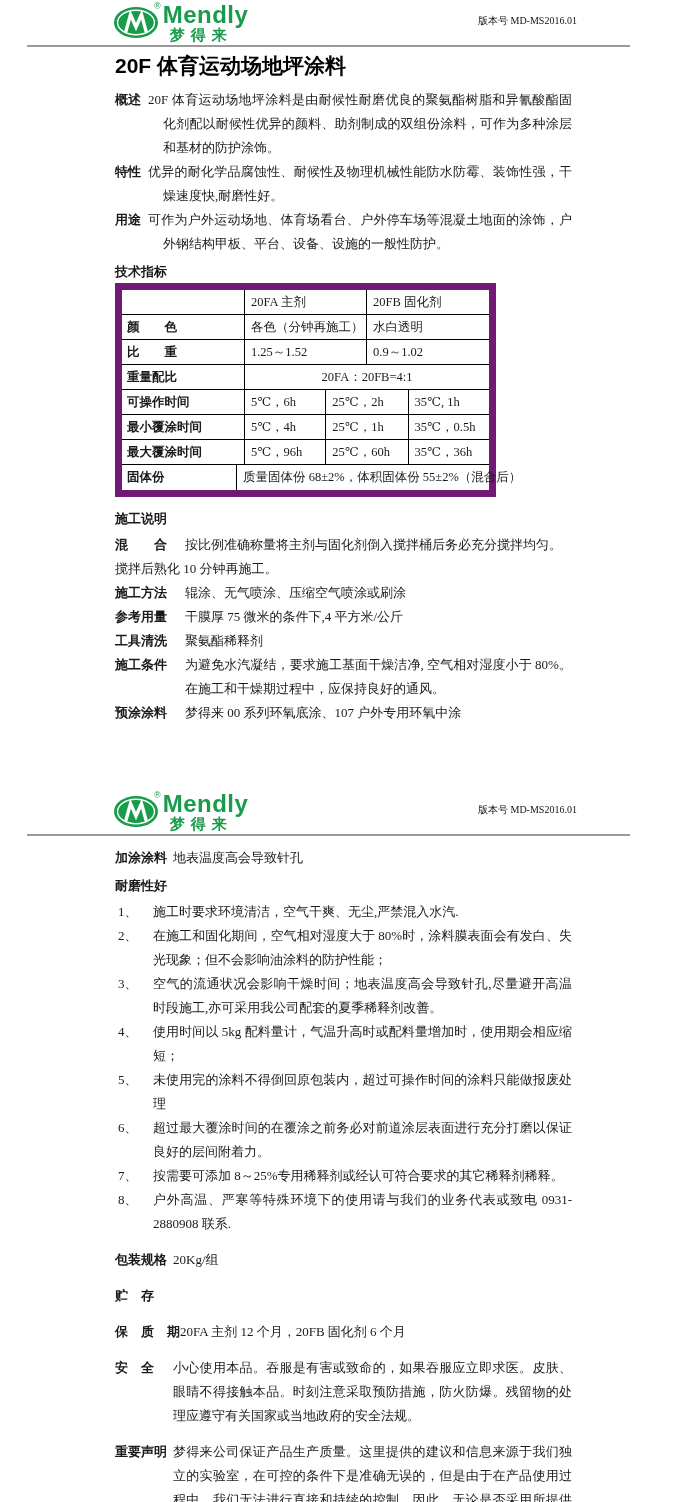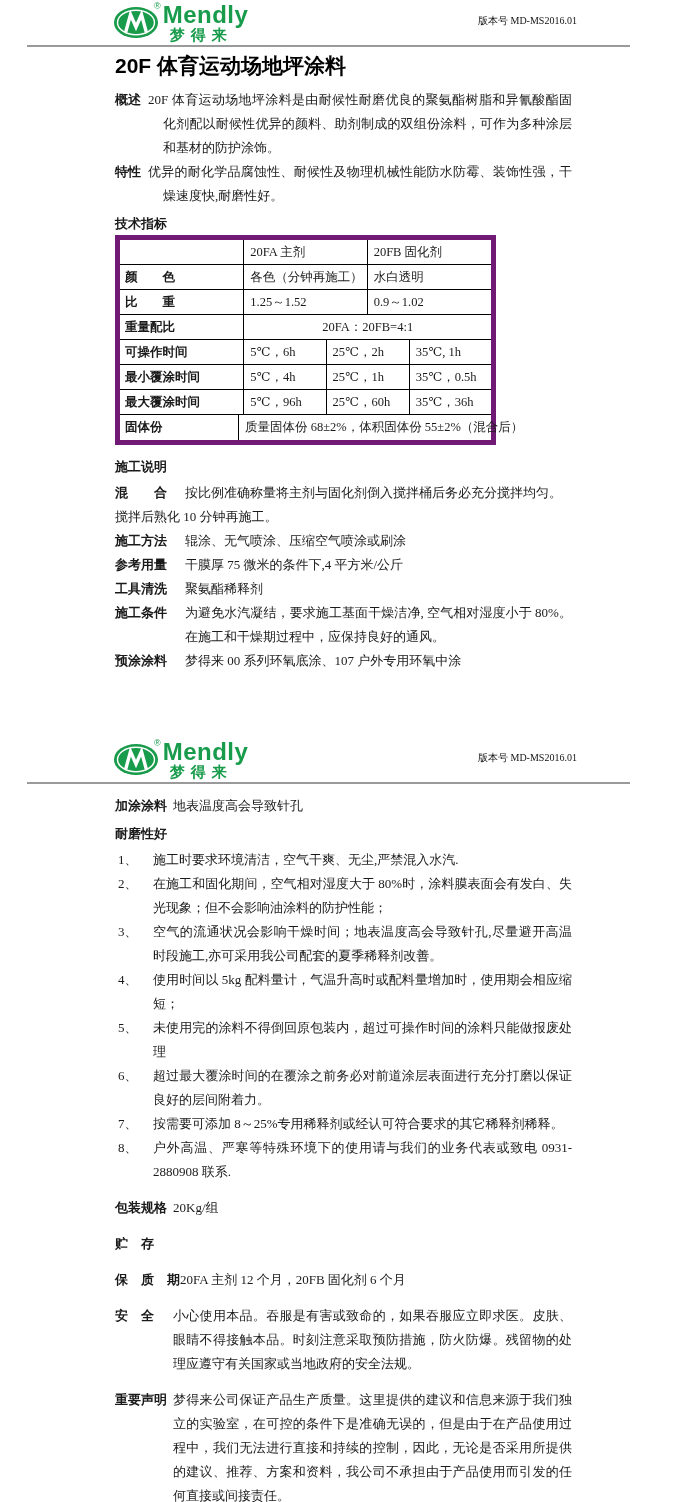--- a/index.html
+++ b/index.html
@@ -24,21 +24,21 @@
   .title{margin:5px 0 0 115px;font-family:"Liberation Sans","DejaVu Sans",sans-serif;
          font-weight:bold;font-size:21px;line-height:28px;color:#000;}
   .paras{margin:8px 0 0 115px;width:457px;}
   .para{position:relative;margin:0;padding-left:48px;text-indent:-15px;text-align:justify;}
   .plabel{position:absolute;left:0;top:0;text-indent:0;font-family:"Liberation Sans","DejaVu Sans",sans-serif;font-weight:bold;white-space:nowrap;}
   .sechead{margin:6px 0 0 115px;font-family:"Liberation Sans","DejaVu Sans",sans-serif;
            font-weight:bold;font-size:13px;line-height:20px;}
   .sechead.gap{margin-top:12px;}
 
   
-  .ttable{margin:1px 0 0 115px;width:381px;border:5px solid #701a75;box-sizing:border-box;}
+  .ttable{margin:1px 0 0 115px;width:381px;border:7px solid #701a75;box-sizing:border-box;}
   .trow{display:flex;height:25px;box-sizing:border-box;border-bottom:1px solid #000;}
   .trow.last{border-bottom:none;}
   .tc{box-sizing:border-box;border-right:1px solid #000;display:flex;align-items:center;
       padding-left:6px;font-size:12.5px;line-height:15px;white-space:nowrap;overflow:visible;}
   .tc.end{border-right:none;}
   .tc.lab{font-family:"Liberation Sans","DejaVu Sans",sans-serif;font-weight:bold;padding-left:5px;}
   .tc.c{justify-content:center;padding-left:0;}
   .w-label{width:127px}.w-half{width:126px}.w-a{width:84px}.w-b{width:85px}.w-c{width:83px}.w-span{width:252px}
 
   
@@ -87,20 +87,24 @@
 
   <div class="paras">
     <p class="para">
       <span class="plabel">概述</span>
       <span>20F 体育运动场地坪涂料是由耐候性耐磨优良的聚氨酯树脂和异氰酸酯固化剂配以耐候性优异的颜料、助剂制成的双组份涂料，可作为多种涂层和基材的防护涂饰。</span>
     </p>
     <p class="para">
       <span class="plabel">特性</span>
       <span>优异的耐化学品腐蚀性、耐候性及物理机械性能防水防霉、装饰性强，干燥速度快,耐磨性好。</span>
     </p>
+    <p class="para">
+      <span class="plabel">用途</span>
+      <span>可作为户外运动场地、体育场看台、户外停车场等混凝土地面的涂饰，户外钢结构甲板、平台、设备、设施的一般性防护。</span>
+    </p>
   </div>
 
   <div class="sechead">技术指标</div>
 
   <div class="ttable">
     <div class="trow">
       <div class="tc lab w-label"></div>
       <div class="tc w-half">20FA 主剂</div>
       <div class="tc end w-half">20FB 固化剂</div>
     </div>

